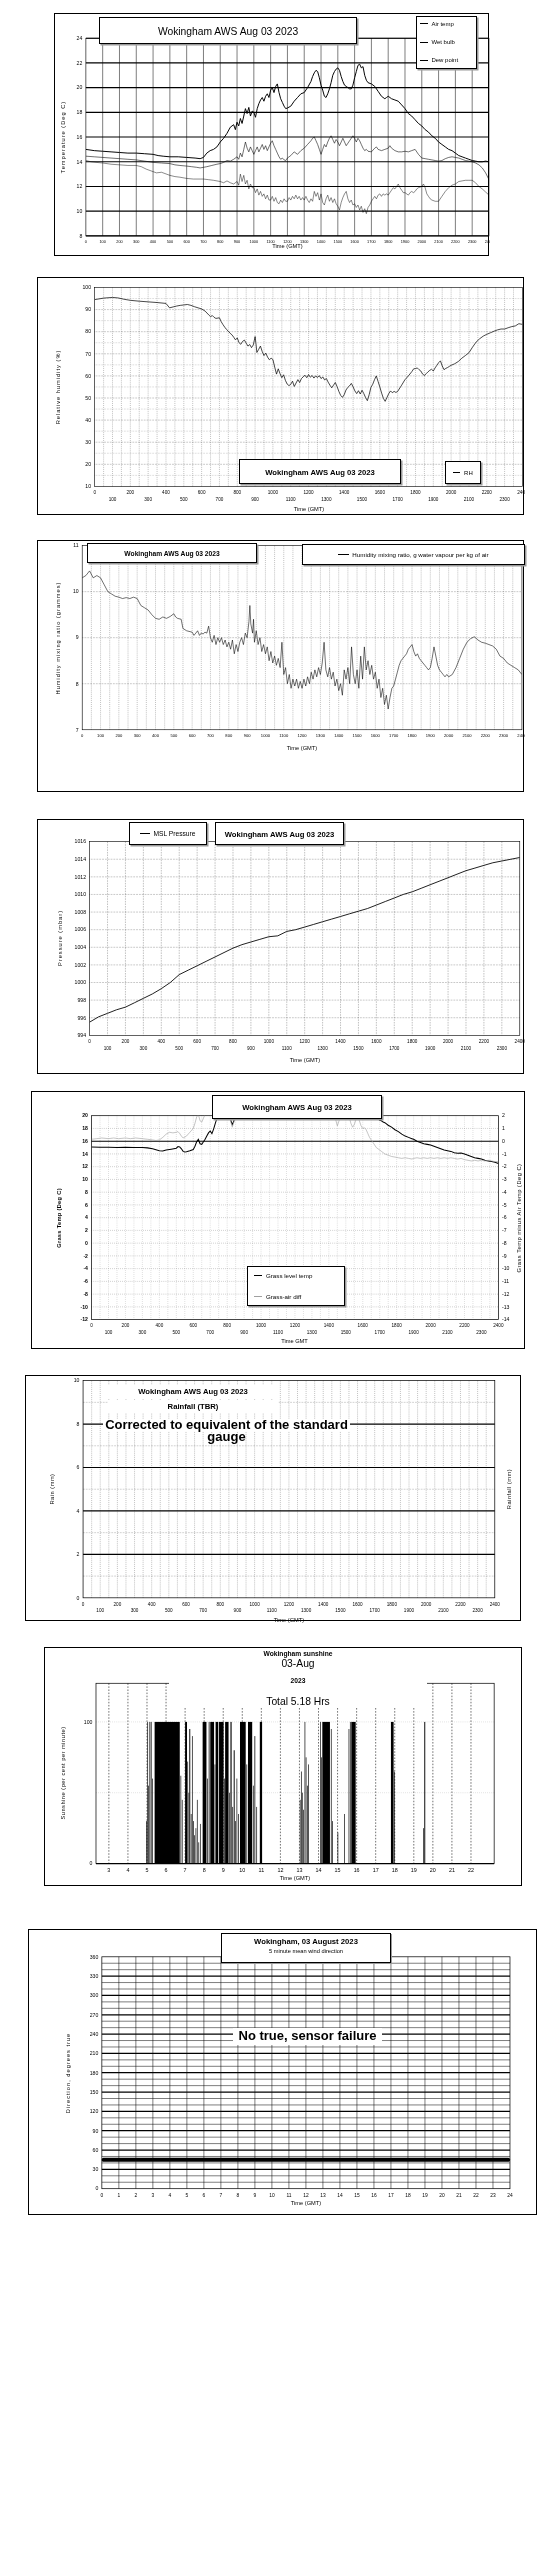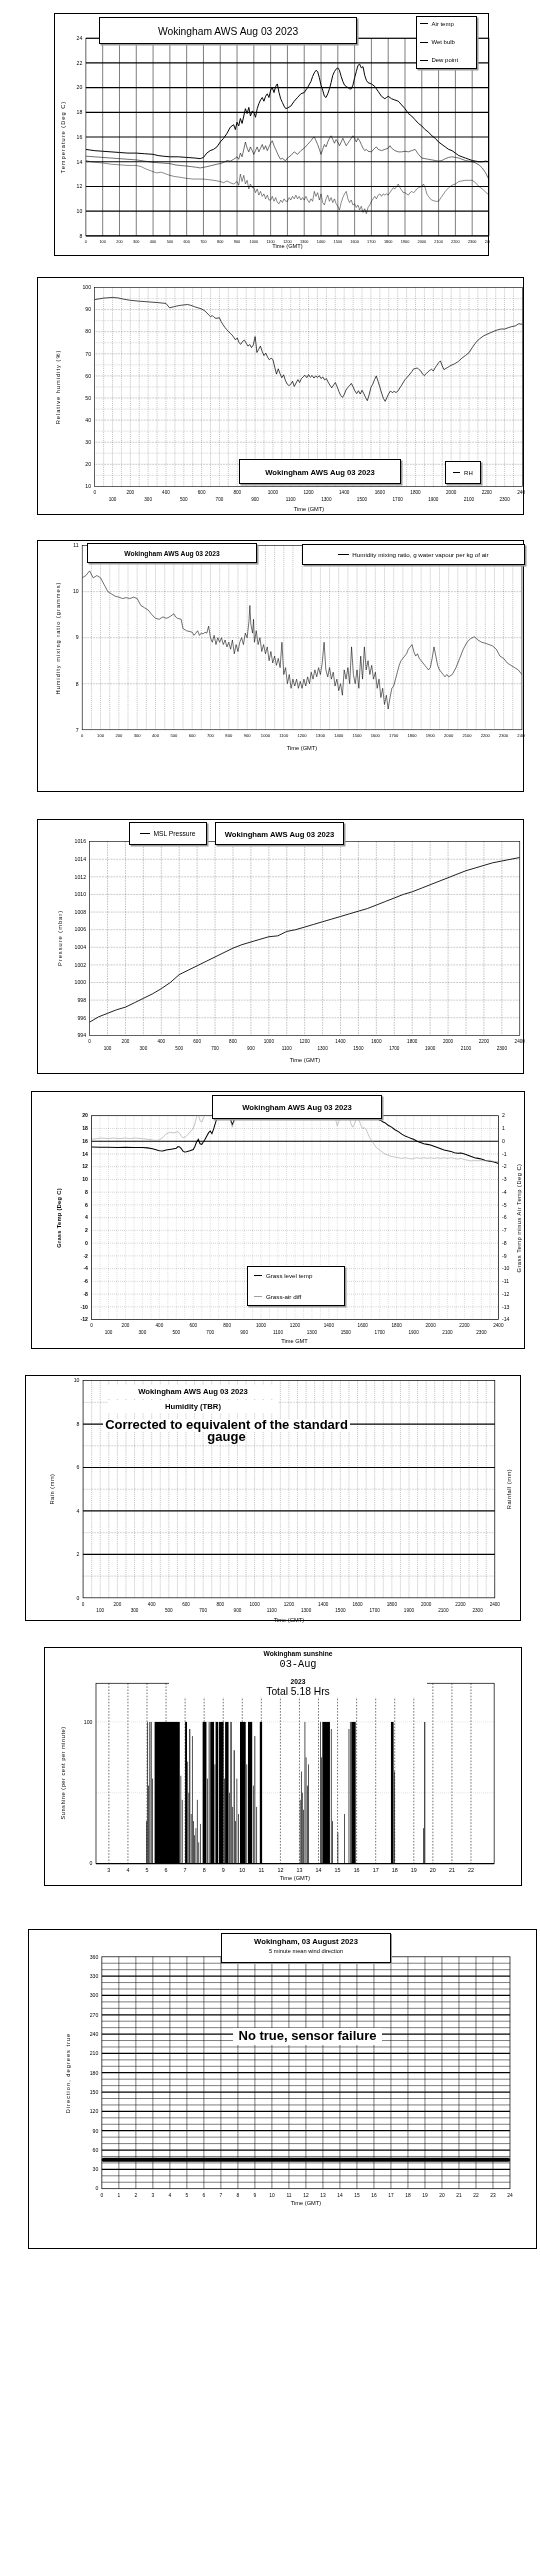--- a/index.html
+++ b/index.html
@@ -652,21 +652,21 @@
       <text x="410" y="459" text-anchor="middle" font-size="9" fill="#000" font-weight="normal">900</text>
       <text x="476.66666666666663" y="459" text-anchor="middle" font-size="9" fill="#000" font-weight="normal">1100</text>
       <text x="543.3333333333333" y="459" text-anchor="middle" font-size="9" fill="#000" font-weight="normal">1300</text>
       <text x="610" y="459" text-anchor="middle" font-size="9" fill="#000" font-weight="normal">1500</text>
       <text x="676.6666666666667" y="459" text-anchor="middle" font-size="9" fill="#000" font-weight="normal">1700</text>
       <text x="743.3333333333333" y="459" text-anchor="middle" font-size="9" fill="#000" font-weight="normal">1900</text>
       <text x="810" y="459" text-anchor="middle" font-size="9" fill="#000" font-weight="normal">2100</text>
       <text x="876.6666666666667" y="459" text-anchor="middle" font-size="9" fill="#000" font-weight="normal">2300</text>
     </svg>
   <div class="plain ttl-md" style="left:82px;top:9.3px;width:170px;height:13.4px;line-height:13.4px;">Wokingham AWS Aug 03 2023</div>
-  <div class="plain ttl-md" style="left:82px;top:24px;width:170px;height:13.4px;line-height:13.4px;">Humidity (TBR)</div>
+  <div class="plain ttl-md" style="left:82px;top:24px;width:170px;height:13.4px;line-height:13.4px;">Rainfall (TBR)</div>
   <div class="plain note" style="left:77px;top:43px;width:247px;height:12.4px;line-height:12.4px;text-align:center;">Corrected to equivalent of the standard gauge</div>
   <div class="ylab" style="left:26px;top:113px;letter-spacing:0.5px;">Rain (mm)</div>
   <div class="ylab" style="left:483px;top:113px;letter-spacing:0.5px;">Rainfall (mm)</div>
   <div class="xlab" style="left:57px;top:241px;width:412px;">Time (GMT)</div>
 </div>
 
 <div class="panel" style="left:44px;top:1647px;width:478px;height:239px;">
   <svg width="478" height="239" viewBox="0 0 928 463">
       <line x1="124" y1="68" x2="124" y2="418" stroke="#000" stroke-width="1.1" stroke-dasharray="3,3"></line>
       <line x1="161" y1="68" x2="161" y2="418" stroke="#000" stroke-width="1.1" stroke-dasharray="3,3"></line>
@@ -778,29 +778,29 @@
         <rect x="594.6400000000001" y="143" width="8.50999999999995" height="275" fill="#000"></rect>
         <rect x="671.6" y="143" width="5.180000000000021" height="275" fill="#000"></rect>
         <rect x="677.52" y="239.25" width="1.3" height="178.75" fill="#000"></rect>
         <rect x="734.5" y="349.25" width="1.3" height="68.75" fill="#000"></rect>
         <rect x="736.35" y="143" width="1.8500000000000263" height="275" fill="#000"></rect>
       </g>
       <line x1="99" y1="418" x2="872" y2="418" stroke="#000" stroke-width="2.2"></line>
     </svg>
   <div class="plain" style="left:124px;top:2.1px;width:258px;text-align:center;">
     <div style="font-size:6.7px;font-weight:bold;">Wokingham sunshine</div>
-    <div style="font-size:10.3px;margin-top:1px;font-family:Liberation Mono, monospace;">03-Aug</div>
+    <div style="font-size:10.3px;margin-top:1px;">03-Aug</div>
     <div style="font-size:6.7px;font-weight:bold;margin-top:8.2px;">2023</div>
-    <div style="font-size:10.3px;margin-top:1px;">Total 5.18 Hrs</div>
+    <div style="font-size:10.3px;margin-top:12px;">Total 5.18 Hrs</div>
   </div>
   <div class="ylab" style="left:17.5px;top:125px;letter-spacing:0.5px;">Sunshine (per cent per minute)</div>
   <div class="xlab" style="left:51px;top:227px;width:398px;">Time (GMT)</div>
 </div>
 
-<div class="panel" style="left:28px;top:1929px;width:509px;height:320px;">
+<div class="panel" style="left:28px;top:1929px;width:509px;height:286px;">
   <svg width="509" height="286" viewBox="0 0 987 555">
       <line x1="174" y1="52" x2="174" y2="502" stroke="#000" stroke-width="1"></line>
       <line x1="207" y1="52" x2="207" y2="502" stroke="#000" stroke-width="1"></line>
       <line x1="240" y1="52" x2="240" y2="502" stroke="#000" stroke-width="1"></line>
       <line x1="273" y1="52" x2="273" y2="502" stroke="#000" stroke-width="1"></line>
       <line x1="306" y1="52" x2="306" y2="502" stroke="#000" stroke-width="1"></line>
       <line x1="339" y1="52" x2="339" y2="502" stroke="#000" stroke-width="1"></line>
       <line x1="372" y1="52" x2="372" y2="502" stroke="#000" stroke-width="1"></line>
       <line x1="405" y1="52" x2="405" y2="502" stroke="#000" stroke-width="1"></line>
       <line x1="438" y1="52" x2="438" y2="502" stroke="#000" stroke-width="1"></line>

